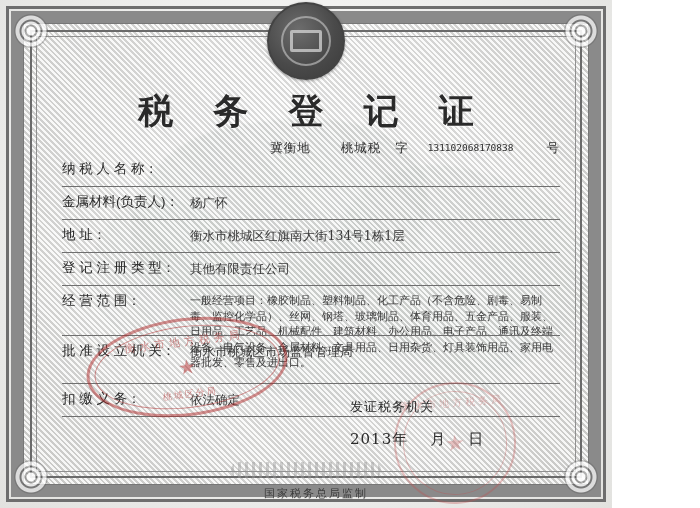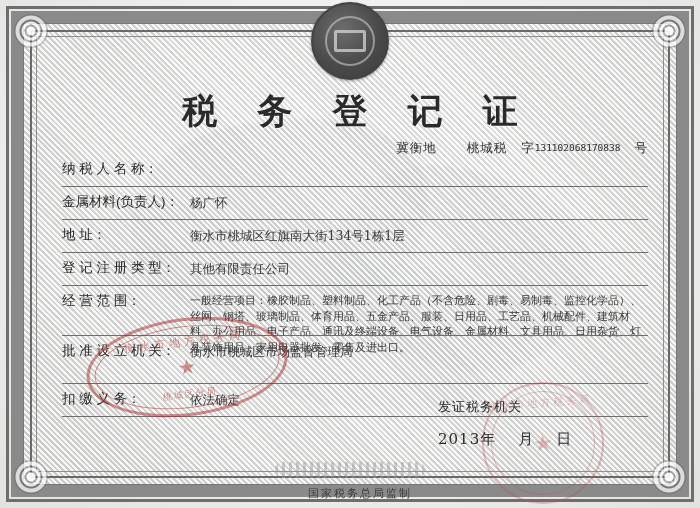--- a/index.html
+++ b/index.html
@@ -3,21 +3,21 @@
 <meta charset="utf-8">
 <style>
   html,body{margin:0;padding:0;}
   body{
     width:700px;height:508px;overflow:hidden;
     background:#ffffff;
     font-family:"DejaVu Sans","Liberation Sans",sans-serif;
     color:#2b2b2b;
   }
   #cert{
-    position:relative;width:700px;height:508px;
+    position:relative;width:612px;height:508px;
     background:
       radial-gradient(ellipse at 50% 42%, #fdfdfd 0%, #f3f3f2 45%, #e9e9e7 75%, #e2e2df 100%);
     overflow:hidden;
   }
   
   .wm{position:absolute;border-radius:45% 55% 50% 60%/55% 45% 60% 50%;
       background:#dfe3e0;opacity:.55;filter:blur(1px);}
   .wm1{left:130px;top:120px;width:300px;height:200px;transform:rotate(-8deg);}
   .wm2{left:330px;top:170px;width:260px;height:200px;transform:rotate(12deg);opacity:.45;}
   .wm3{left:200px;top:260px;width:330px;height:150px;transform:rotate(4deg);opacity:.38;}
@@ -88,21 +88,21 @@
 
   
   #serial{
     position:absolute;right:52px;top:140px;
     font-size:12.5px;color:#2f2f2f;
     font-family:"DejaVu Serif","Liberation Serif",serif;
     letter-spacing:1px;white-space:nowrap;
   }
   #serial .num{
     font-family:"DejaVu Sans Mono","Liberation Mono",monospace;
-    font-size:9.5px;letter-spacing:0;margin:0 0;vertical-align:1px;
+    font-size:9.5px;letter-spacing:0;margin:0 19px;vertical-align:1px;
   }
   #serial .gap{display:inline-block;width:30px;}
   #serial .gap2{display:inline-block;width:14px;}
 
   
   .fields{position:absolute;left:62px;top:160px;right:52px;}
   .row{position:relative;min-height:29px;margin-bottom:4px;}
   .label{
     position:absolute;left:0;top:0;width:128px;
     font-family:Liberation Sans, sans-serif;

